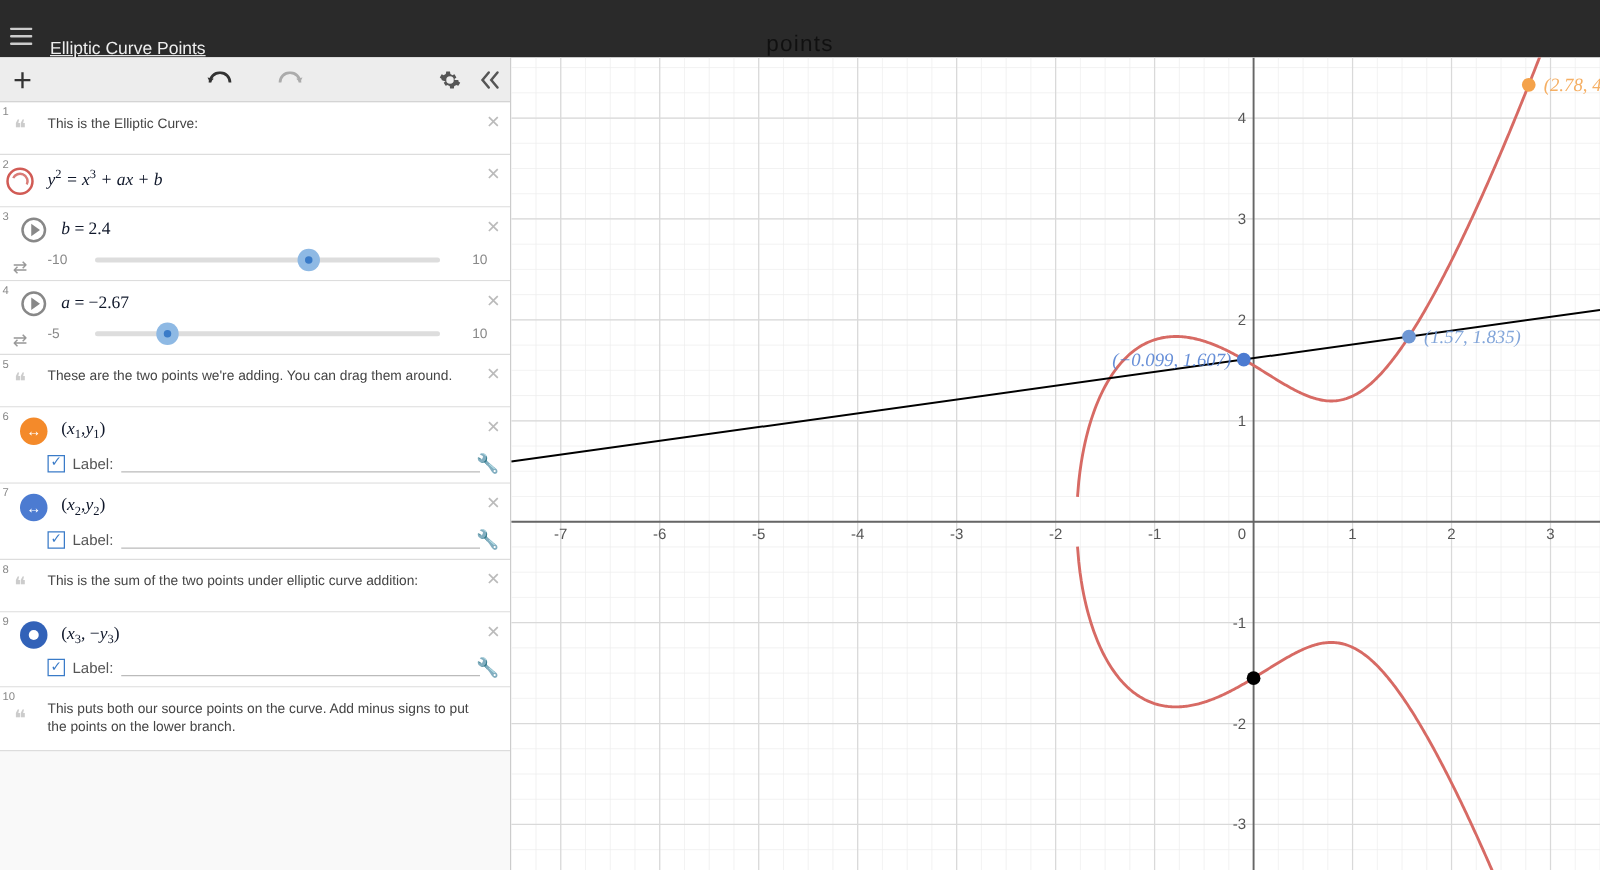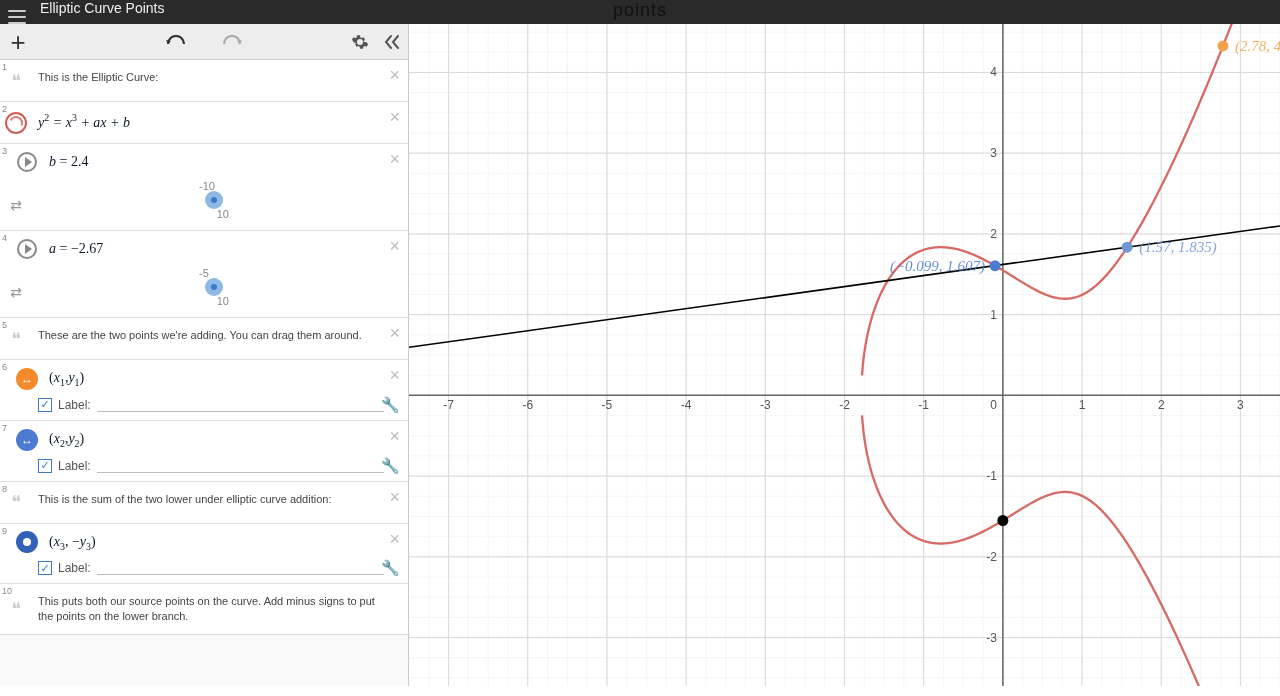--- a/index.html
+++ b/index.html
@@ -1,18 +1,18 @@
 <!DOCTYPE html>
 <html><head>
 <meta charset="utf-8">
 <style>
   * { box-sizing: border-box; margin: 0; padding: 0; }
   html, body { width: 1280px; height: 696px; font-family: Arial, Helvetica, sans-serif; overflow: hidden; background:#fff; }
   
-  .topbar { height: 24px; background:#2a2a2a; display:flex; align-items:flex-start; color:#e5e5e5; font-size:14px; }
+  .topbar { height: 46px; background:#2a2a2a; display:flex; align-items:flex-end; color:#e5e5e5; font-size:14px;text-decoration:underline; }
   .hamburger { width:34px; height:34px; display:flex; align-items:center; justify-content:center; cursor:pointer; }
   .hamburger svg { stroke:#ccc; }
   .title { margin-left:6px; color:#eee; font-size:14px; }
   .brand { position:absolute; left:50%; transform:translateX(-50%); color:#000; opacity:0.6; font-size:18px; letter-spacing:1px; font-weight:400; }
   
   .main { display:flex; height:662px; }
   .sidepanel { width:409px; background:#fff; border-right:1px solid #ccc; display:flex; flex-direction:column; }
   .toolbar { height:36px; background:#ededed; border-bottom:1px solid #ccc; display:flex; align-items:center; position:relative; }
   .tb-btn { width:32px; height:32px; display:flex; align-items:center; justify-content:center; color:#444; cursor:pointer; }
   .tb-spacer { flex:1; }
@@ -22,21 +22,21 @@
   .collapse svg { stroke:#555; }
   
   .exprs { flex:1; overflow-y:auto; background:#f9f9f9; position:relative; }
   .exprs::-webkit-scrollbar { width:10px; }
   .exprs::-webkit-scrollbar-thumb { background:#c7c7c7; border-radius:4px; }
   .row { background:#fff; border-bottom:1px solid #ddd; display:flex; position:relative; min-height:42px; }
   .row .idx { position:absolute; left:2px; top:2px; font-size:9px; color:#888; }
   .row .gutter { width:32px; display:flex; align-items:center; justify-content:center; flex-shrink:0; }
   .row .body { flex:1; padding:10px 30px 10px 6px; font-size:14px; color:#0f172a; }
   .row .close { position:absolute; right:8px; top:6px; color:#bbb; font-size:18px; line-height:1; cursor:pointer; }
-  .row .sliderline { display:flex; align-items:center; gap:8px; padding:0 18px 10px 6px; font-size:11px; color:#888;flex-direction:column; }
+  .row .sliderline { display:flex; align-items:center; gap:8px; padding:0 18px 10px 6px; font-size:11px; color:#888; }
   .row .sliderline .min { width:30px; text-align:left; }
   .row .sliderline .max { width:30px; text-align:right; }
   .row .sliderline .track { flex:1; height:4px; background:#ddd; border-radius:2px; position:relative; }
   .row .sliderline .thumb { position:absolute; top:50%; width:18px; height:18px; border-radius:50%; background:#8eb9e4; transform:translate(-50%,-50%); }
   .row .sliderline .thumb .dot { position:absolute; width:6px; height:6px; background:#3a7bc8; border-radius:50%; top:50%; left:50%; transform:translate(-50%,-50%); }
   .row.noteRow .body { color:#444; line-height:1.35; font-size:11px; }
   .row .labelline { display:flex; align-items:center; gap:6px; padding:0 24px 8px 6px; font-size:12px; color:#555; }
   .row .labelline .chk { width:14px; height:14px; border:1px solid #3a7bc8; display:inline-flex; align-items:center; justify-content:center; color:#3a7bc8; font-size:11px; line-height:1; }
   .row .labelline .underline { flex:1; border-bottom:1px solid #bbb; height:14px; }
   .row .wrench { position:absolute; right:8px; bottom:6px; color:#bbb; font-size:15px; }
@@ -229,21 +229,21 @@
           </div>
           <span class="wrench">🔧</span>
         </div>
       </div>
 
       <div class="row noteRow">
         <span class="idx">8</span>
         <div class="gutter">
             <span class="quote">❝</span>
           </div>
-        <div class="body">This is the sum of the two lower under elliptic curve addition:</div>
+        <div class="body">This is the sum of the two points under elliptic curve addition:</div>
         <span class="close">×</span>
       </div>
 
       <div class="row subRow">
         <span class="idx">9</span>
         <div class="toprow">
           <div class="gutter">
               <span class="swatch bluering"></span>
             </div>
           <div class="body math"><span class="rm">(</span>x<sub><span class="rm">3</span></sub><span class="rm">, −</span>y<sub><span class="rm">3</span></sub><span class="rm">)</span></div>

